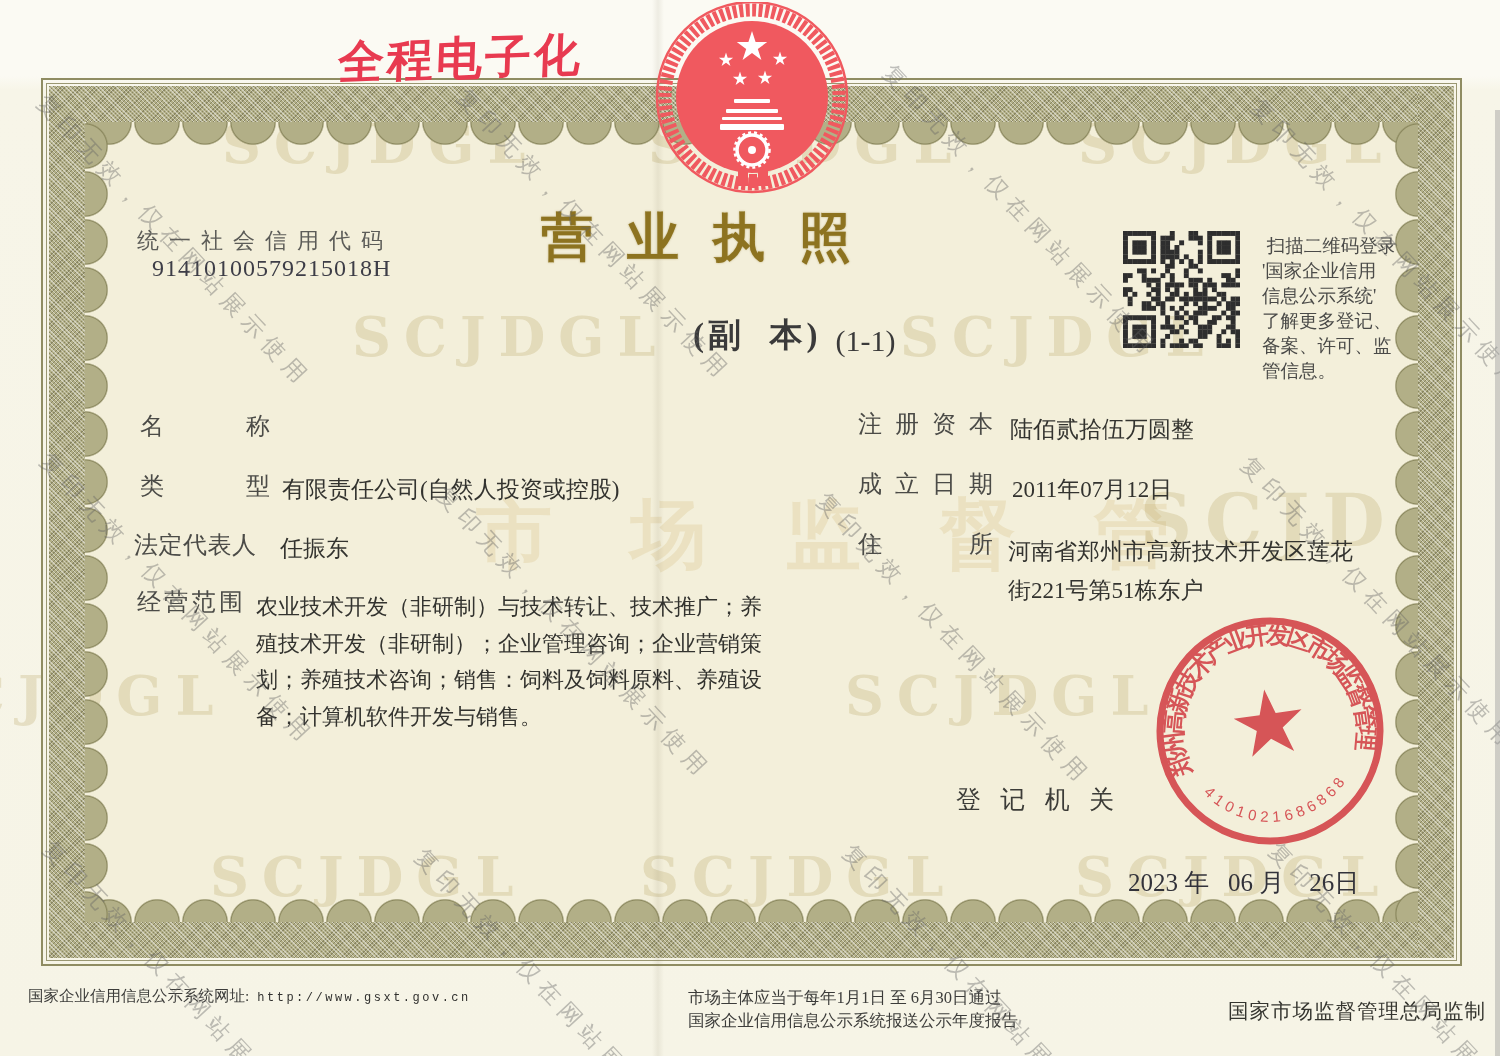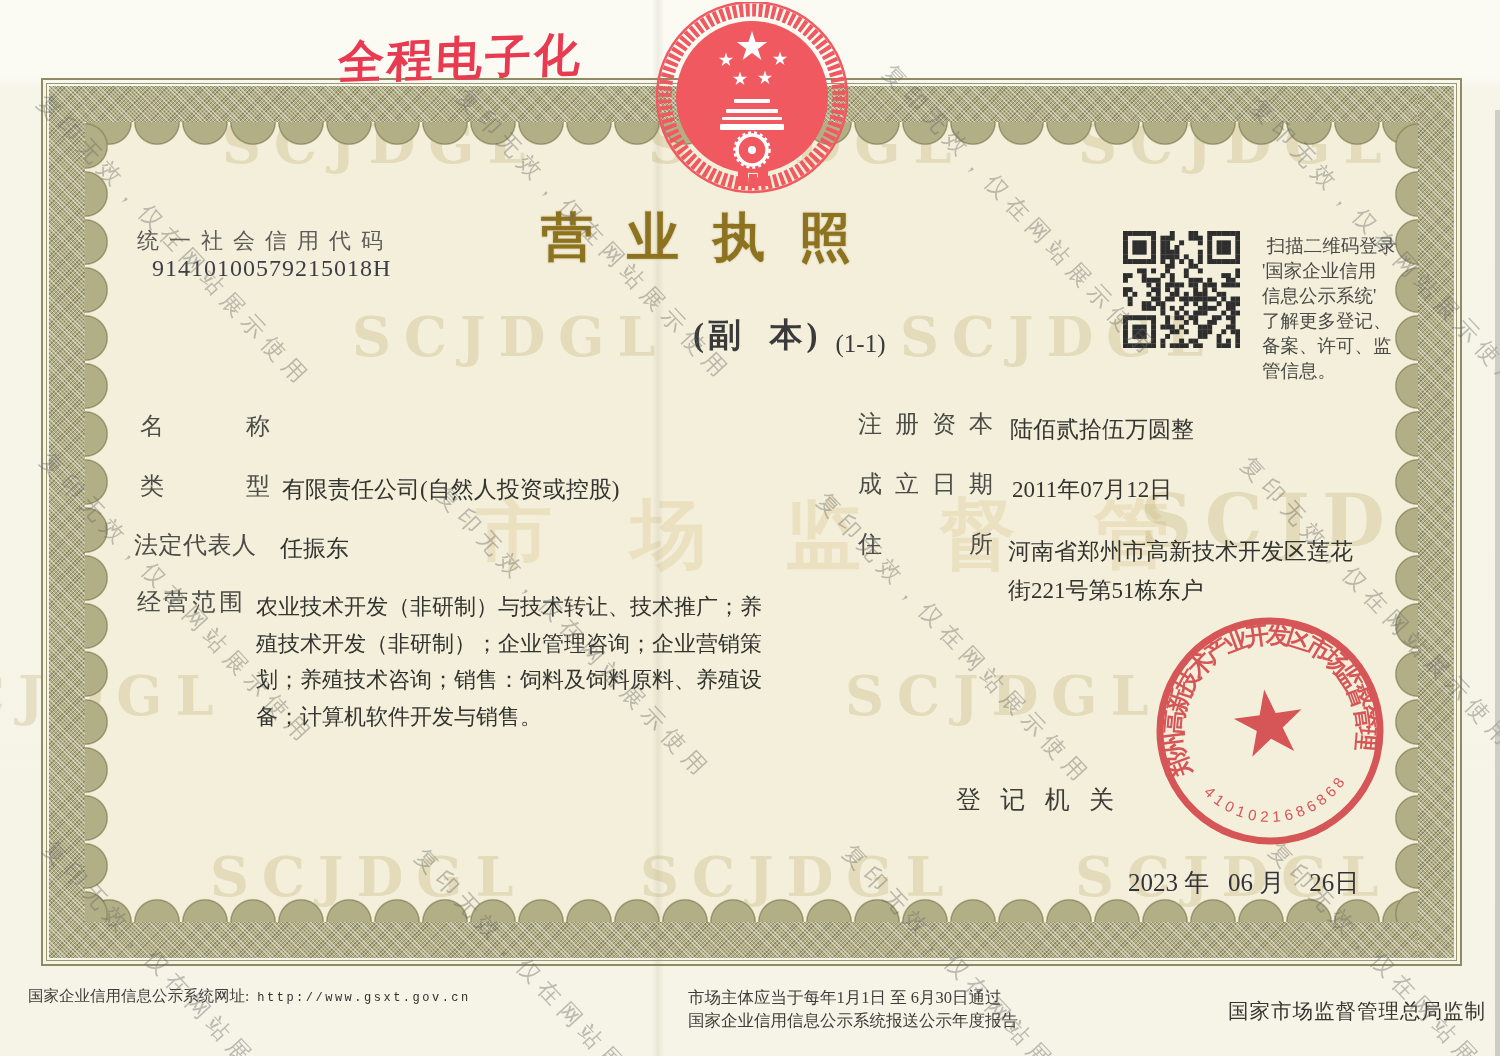--- a/index.html
+++ b/index.html
@@ -51,21 +51,21 @@
   .content{z-index:5;}
   .stamp-top{left:338px;top:28px;font-size:46px;color:#e83a50;letter-spacing:3px;z-index:7;
     transform:rotate(-2deg) skewX(-4deg);font-weight:600;}
   .emblem{left:650px;top:2px;z-index:6;}
   .credit-label{left:137px;top:226px;font-size:22px;letter-spacing:10px;color:#5c5c58;}
   .credit-value{left:152px;top:255px;font-size:24px;letter-spacing:1px;color:#3d3d47;}
   .title{left:541px;top:203px;font-size:52px;font-weight:700;letter-spacing:34px;color:#8d7320;
     text-shadow:0 0 2px rgba(141,115,32,.55);white-space:nowrap;}
   .subtitle-row{left:693px;top:313px;display:flex;align-items:flex-end;gap:14px;}
   .subtitle{font-size:33px;font-weight:700;color:#3a3a3a;letter-spacing:4px;white-space:pre;}
-  .copyidx{font-size:25px;color:#3a3a3a;margin-top:10px;}
+  .copyidx{font-size:30px;color:#3a3a3a;margin-top:10px;}
   .qr{left:1123px;top:231px;width:117px;height:117px;}
   .qr-caption{left:1262px;top:234px;font-size:18.5px;line-height:25px;color:#4a4a48;white-space:pre;}
   .flabel{font-size:24px;color:#4b4b47;text-align:justify;text-align-last:justify;text-justify:inter-character;}
   .fvalue{font-size:23px;color:#33332f;white-space:pre;}
   .lbl-name{left:140px;top:410px;width:130px;}
   .val-name{left:282px;top:414px;}
   .lbl-type{left:140px;top:470px;width:130px;}
   .val-type{left:282px;top:474px;}
   .lbl-legal{left:134px;top:529px;width:122px;}
   .val-legal{left:280px;top:533px;}

